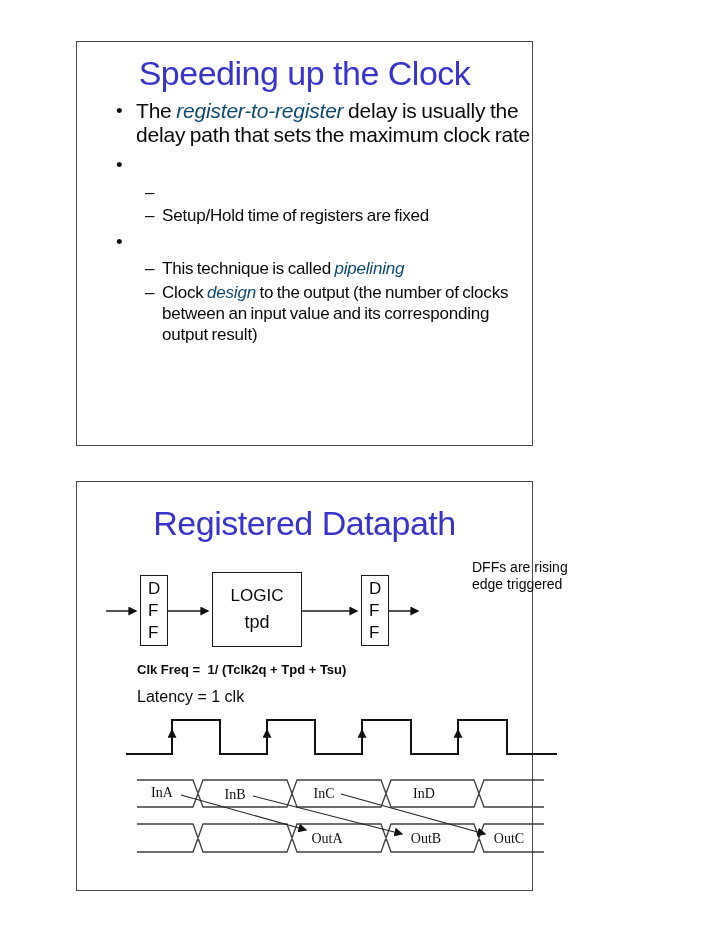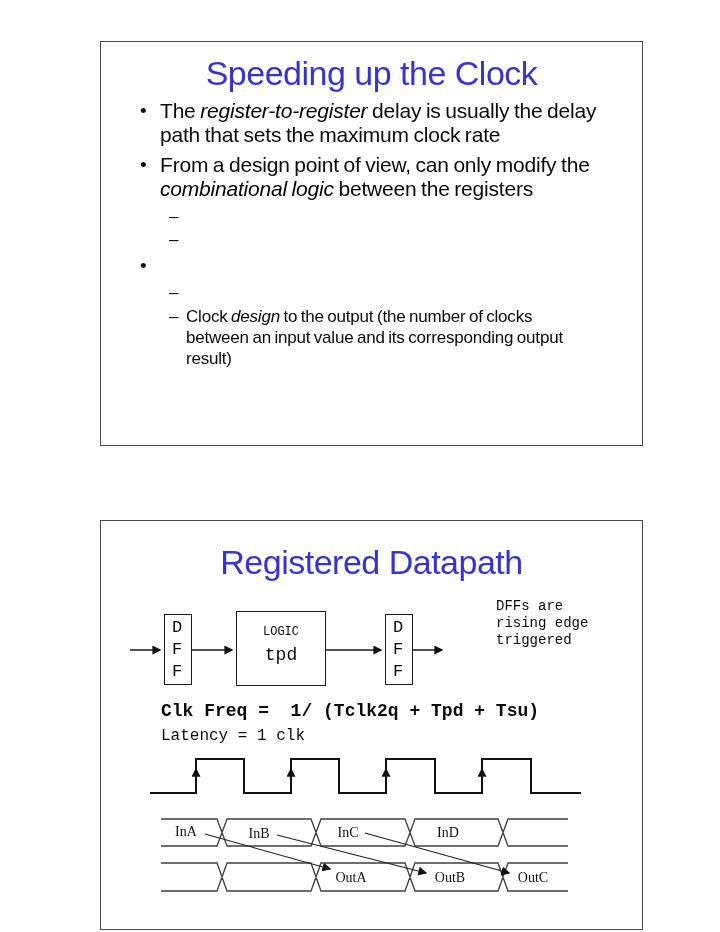--- a/index.html
+++ b/index.html
@@ -1,61 +1,61 @@
 <!DOCTYPE html>
 <html><head>
 <meta charset="utf-8">
 <style>
   html,body{margin:0;padding:0;}
   body{
     width:720px;height:932px;background:#ffffff;position:relative;overflow:hidden;
     font-family:"Liberation Sans","DejaVu Sans",sans-serif;color:#0a0a0a;
   }
   .slide{
-    position:absolute;left:100px;width:543px;background:#ffffff;
+    position:absolute;left:76px;width:457px;background:#ffffff;
     border:1.5px solid #4a4a4a;box-sizing:border-box;
   }
   .slide1{top:41px;height:405px;}
-  .slide2{top:481px;height:410px;margin-top:39px;}
+  .slide2{top:481px;height:410px;}
   .slide h1{
     margin:0;position:absolute;left:0;width:100%;text-align:center;
     font-size:34px;font-weight:normal;color:#3733cc;letter-spacing:-0.5px;
   }
   .slide1 h1{top:12px;}
   .slide2 h1{top:22px;}
 
   
   .bullets{position:absolute;top:57px;left:0;width:100%;
     letter-spacing:-0.2px;word-spacing:-1px;}
   .row{display:flex;align-items:flex-start;}
   .row.l1{margin-left:39px;font-size:21px;line-height:24px;}
   .row.l2{margin-left:68px;font-size:17px;line-height:21px;}
   .row .mk{flex:0 0 auto;}
   .row.l1 .mk{width:20px;font-size:19px;}
   .row.l2 .mk{width:17px;}
   .tx{flex:0 1 auto;}
   .w1{max-width:440px;}
   .w2{max-width:385px;}
-  .hl{color:#000000;font-style:italic;}
+  .hl{color:#0c4a6e;font-style:italic;}
   .mb6{margin-bottom:6px;}.mb5{margin-bottom:5px;}.mb4{margin-bottom:4px;}
   .mb3{margin-bottom:3px;}.mb2{margin-bottom:2px;}
 
   
   .d2svg{position:absolute;left:0;top:0;}
-  .serif{font-family:Liberation Mono, monospace;}
+  .serif{font-family:Liberation Sans, sans-serif;}
   .box{position:absolute;border:1.5px solid #1a1a1a;box-sizing:border-box;background:#fff;}
   .dff{width:28px;height:71px;top:93px;font-size:17px;line-height:22px;padding:2px 0 0 7px;}
   .dff span{display:block;}
   .dff1{left:63px;}
   .dff2{left:284px;}
   .logicbox{left:135px;top:90px;width:90px;height:75px;text-align:center;}
-  .logic-main{font-size:12px;margin-top:13px;}
+  .logic-main{font-size:17px;margin-top:13px;}
   .logic-sub{font-size:18px;margin-top:6px;}
   .note{position:absolute;left:395px;top:77px;width:102px;font-size:14px;line-height:17px;}
-  .clkfreq{position:absolute;left:60px;top:180px;font-size:18px;font-weight:bold;white-space:pre;}
+  .clkfreq{position:absolute;left:60px;top:180px;font-size:13px;font-weight:bold;white-space:pre;}
   .latency{position:absolute;left:60px;top:206px;font-size:16px;}
 
   .arr{stroke:#1a1a1a;stroke-width:1.5;}
   .clk{stroke:#111;stroke-width:2;fill:none;}
   .edgearr{stroke:#111;stroke-width:1.4;}
   .trk{stroke:#3f3f3f;stroke-width:1.3;fill:none;}
   .darr{stroke:#222;stroke-width:1.1;}
   .wavetext{font-family:"Liberation Serif","DejaVu Serif",serif;font-size:14px;fill:#111;}
 </style>
 </head>
@@ -66,37 +66,38 @@
 
   <div class="bullets">
 
     <div class="row l1 mb6">
       <span class="mk">•</span>
       <div class="tx w1"><span>The </span><span class="hl">register-to-register</span><span> delay is usually the delay path that sets the maximum clock rate</span></div>
     </div>
 
     <div class="row l1 mb5">
       <span class="mk">•</span>
-      <div class="tx w1"><span>From a design point of view, can only modify the </span><span class="hl">combinational logic</span><span> between the registers</span></div>
     </div>
 
     <div class="row l2 mb2">
       <span class="mk">–</span>
     </div>
 
     <div class="row l2 mb4">
       <span class="mk">–</span>
+      <div class="tx w2"><span>Setup/Hold time of registers are fixed</span></div>
     </div>
 
     <div class="row l1 mb4">
       <span class="mk">•</span>
     </div>
 
     <div class="row l2 mb3">
       <span class="mk">–</span>
+      <div class="tx w2"><span>This technique is called </span><span class="hl">pipelining</span></div>
     </div>
 
     <div class="row l2">
       <span class="mk">–</span>
       <div class="tx w2"><span>Clock </span><span class="hl">design</span><span> to the output (the number of clocks between an input value and its corresponding output result)</span></div>
     </div>
 
   </div>
 </section>
 

